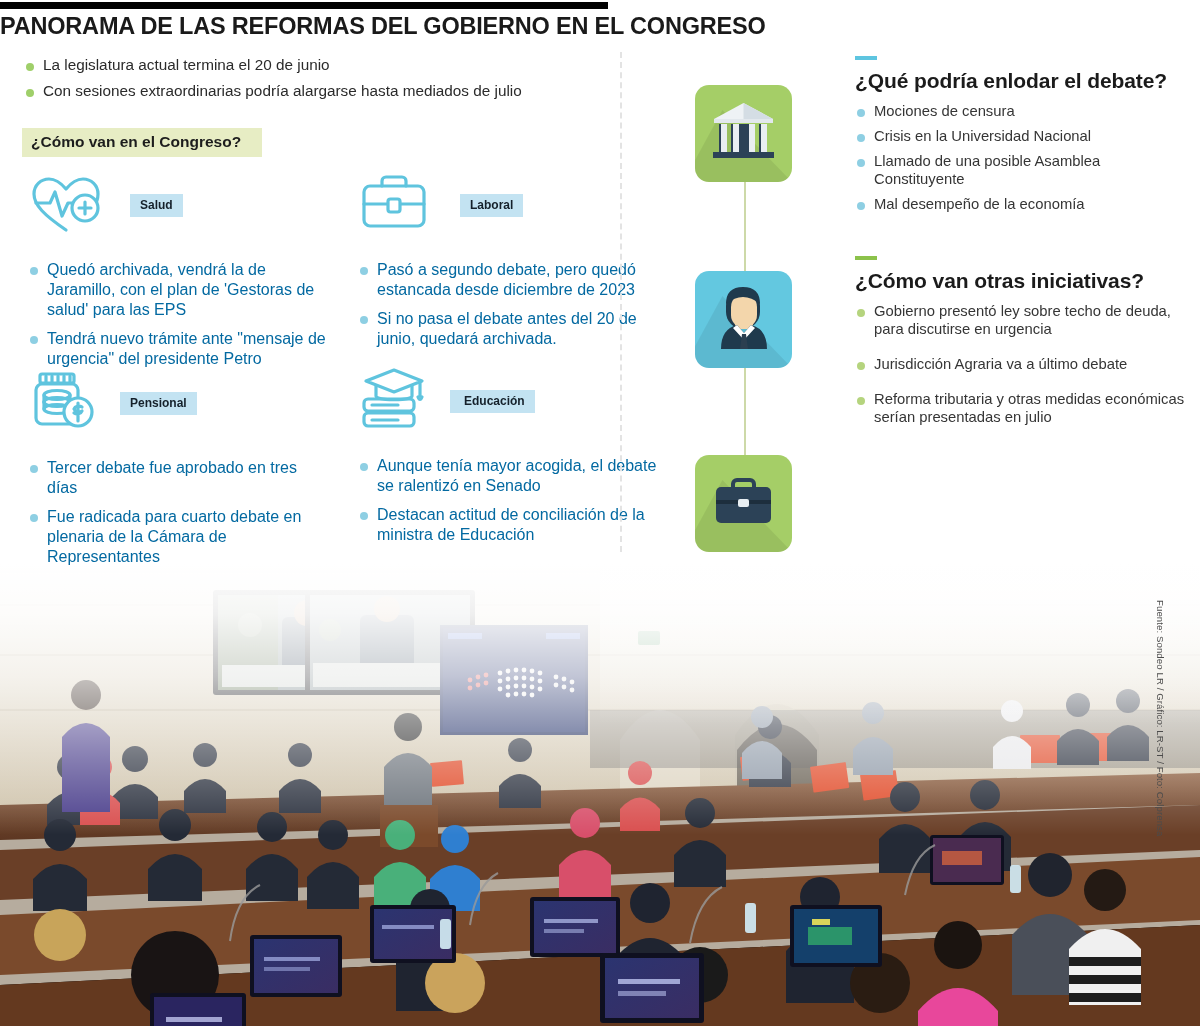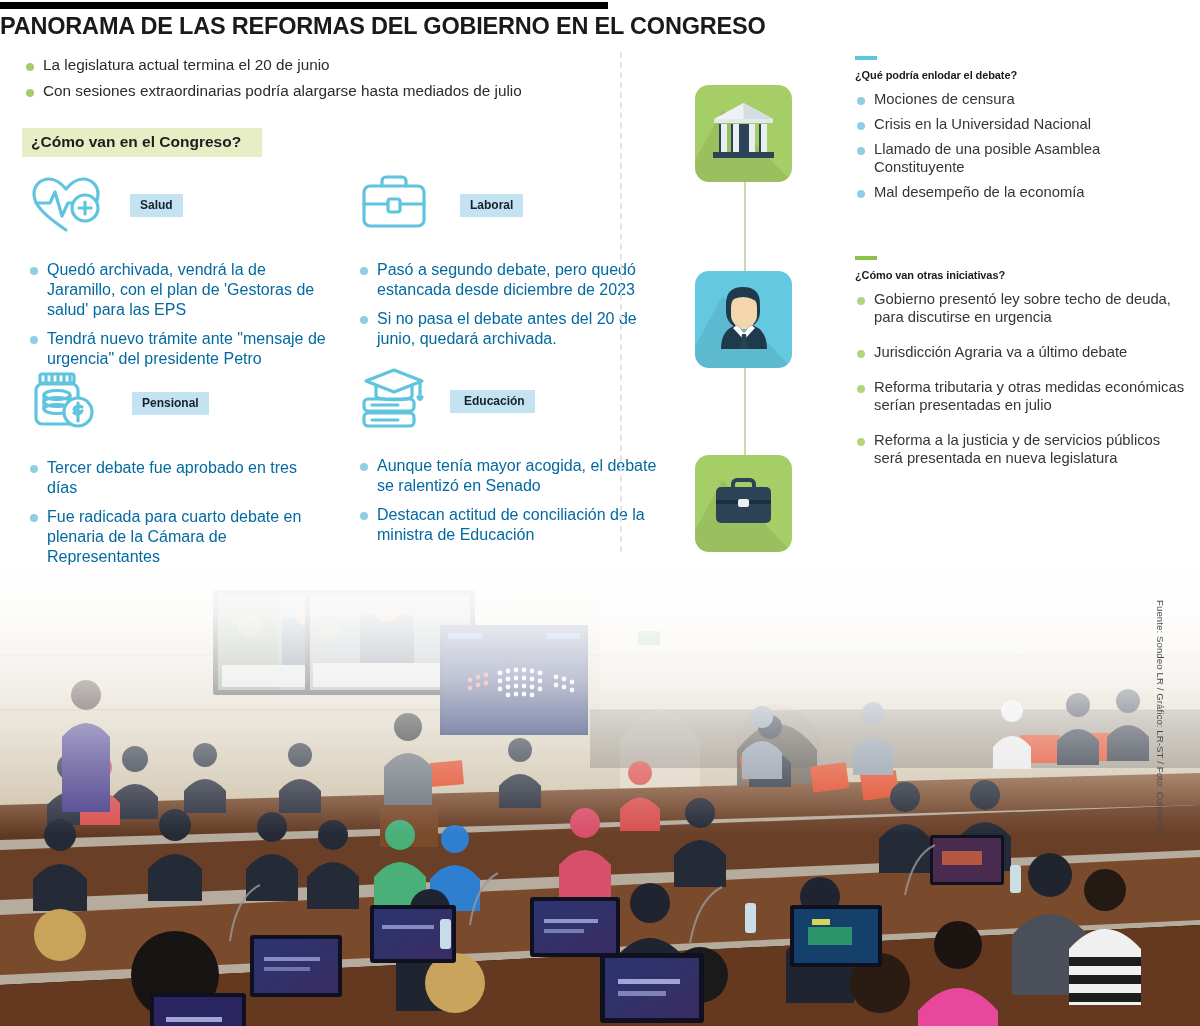--- a/index.html
+++ b/index.html
@@ -102,21 +102,21 @@
   #card2{left:695px;top:271px;}
   #card3{left:695px;top:455px;}
   .connector{position:absolute;left:744px;width:2px;background:#cdd9a8;}
   #conn1{top:182px;height:89px;}
   #conn2{top:368px;height:87px;}
 
   
   .rc{position:absolute;left:855px;width:330px;}
   .rc .dash{width:22px;height:4px;background:#5ec5e0;margin-bottom:9px;}
   .rc .dash.g{background:#8cc24b;}
-  .rc h3{margin:0 0 9px 0;font-size:11px;font-weight:bold;color:#1b1b1b;letter-spacing:-.1px;}
+  .rc h3{margin:0 0 9px 0;font-size:21px;font-weight:bold;color:#1b1b1b;letter-spacing:-.1px;}
   .rc ul{font-size:14.8px;color:#353535;}
   #rc1{top:56px;}
   #rc1 ul li{margin-bottom:7px;}
   #rc2{top:256px;}
   #rc2 ul li{margin-bottom:17px;line-height:1.22;}
 
   
   .credit{
     position:absolute;left:1166px;top:600px;
     transform-origin:left top;transform:rotate(90deg);
@@ -457,21 +457,21 @@
         <path d="M8 20 a6 6 0 0 1 6-6 h30 a6 6 0 0 1 6 6 v28 a6 6 0 0 1 -6 6 h-30 a6 6 0 0 1 -6 -6z"></path>
         <ellipse cx="29" cy="25" rx="13" ry="4.5"></ellipse>
         <path d="M16 25 v7 M42 25 v7"></path>
         <ellipse cx="29" cy="32" rx="13" ry="4.5"></ellipse>
         <path d="M16 32 v7 M42 32 v7"></path>
         <ellipse cx="29" cy="39" rx="13" ry="4.5"></ellipse>
         <circle cx="50" cy="42" r="14" fill="#ffffff"></circle>
         <path d="M50 33 v18 M54 37 a5 4 0 0 0 -8 2 a5 4 0 0 0 8 2 a5 4 0 0 1 -8 2"></path>
       </svg>
     </div>
-    <div class="tag" style="left:104px;top:22px;">Pensional</div>
+    <div class="tag" style="left:92px;top:22px;">Pensional</div>
     <ul class="bl blue body" style="top:88px;">
       <li>Tercer debate fue aprobado en tres días</li>
       <li>Fue radicada para cuarto debate en plenaria de la Cámara de Representantes</li>
     </ul>
   </div>
 
   <div class="reform" id="r-educacion">
     <div class="ico">
       <svg width="80" height="66" viewBox="0 0 80 66" fill="none" stroke="#5fc4de" stroke-width="3.2" stroke-linecap="round" stroke-linejoin="round">
         <path d="M36 4 L64 15 L36 26 L8 15z"></path>
@@ -551,19 +551,18 @@
     </ul>
   </div>
 
   <div class="rc" id="rc2">
     <div class="dash g"></div>
     <h3>¿Cómo van otras iniciativas?</h3>
     <ul class="bl green">
       <li>Gobierno presentó ley sobre techo de deuda, para discutirse en urgencia</li>
       <li>Jurisdicción Agraria va a último debate</li>
       <li>Reforma tributaria y otras medidas económicas serían presentadas en julio</li>
-      <li>Reforma a la justicia y de servicios públicos será presentada en nueva legislatura</li>
     </ul>
   </div>
 
   <div class="credit">Fuente: Sondeo LR / Gráfico: LR-ST / Foto: Colprensa</div>
 
 </div>
 
 </body></html>

